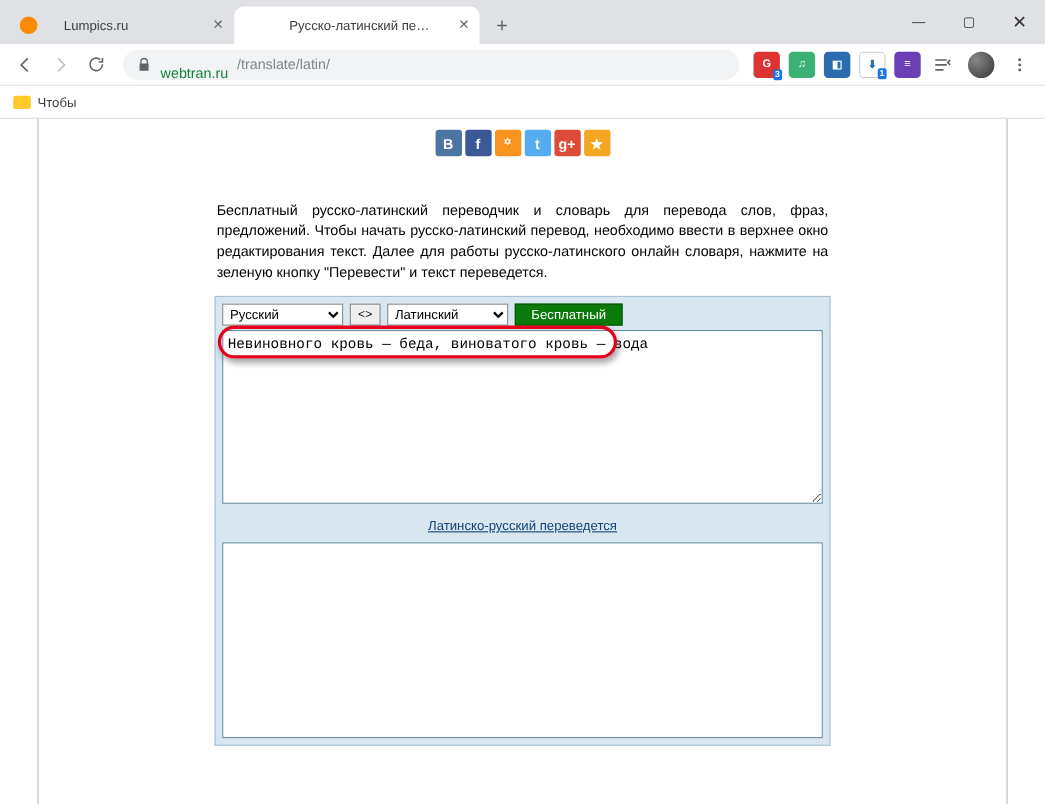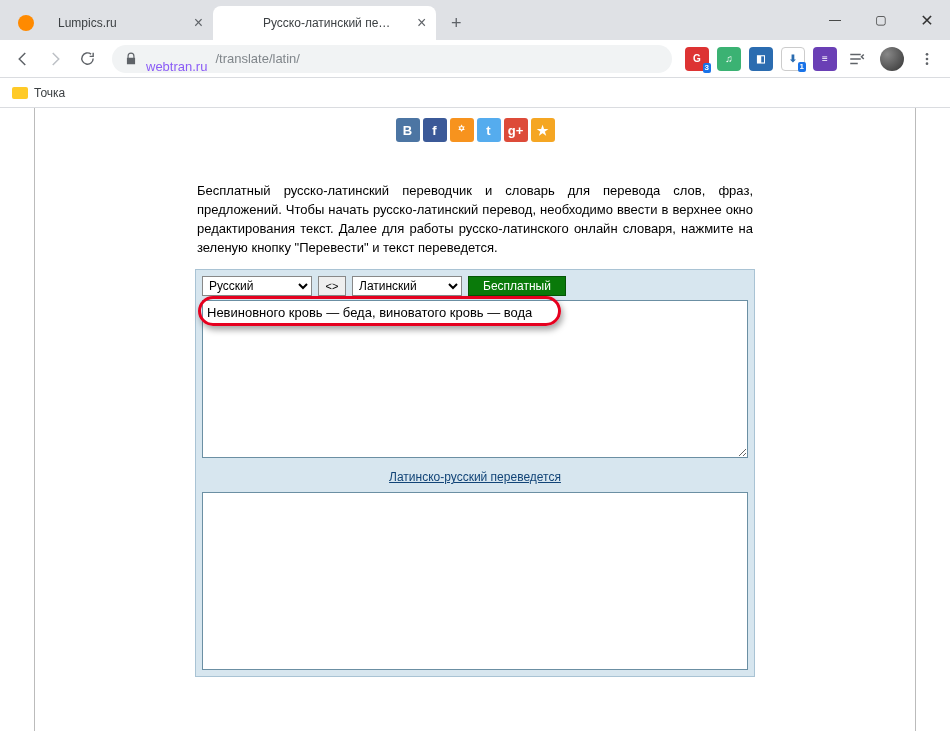--- a/index.html
+++ b/index.html
@@ -18,41 +18,41 @@
 .newtab { width: 28px; height: 28px; display: flex; align-items: center; justify-content: center; color: #5f6368; font-size: 18px; margin-left: 6px; margin-bottom: 3px; }
 .wincontrols { margin-left: auto; display: flex; height: 100%; }
 .wincontrols > div { width: 46px; display: flex; align-items: center; justify-content: center; font-size: 12px; color: #333; }
 .wincontrols .x { font-size: 16px; }
 
 .toolbar { height: 38px; background: #fff; border-bottom: 1px solid #dadce0; display: flex; align-items: center; padding: 0 8px; gap: 2px; }
 .navbtn { width: 30px; height: 30px; display: flex; align-items: center; justify-content: center; color: #5f6368; border-radius: 50%; }
 .navbtn.disabled { color: #bdc1c6; }
 .addressbar { flex: 1; height: 28px; background: #f1f3f4; border-radius: 14px; display: flex; align-items: center; padding: 0 12px; margin: 0 8px; font-size: 13px; color: #5f6368; gap: 8px; }
 .addressbar .path { color: #80868b; }
-.addressbar .host { color: #8b5cf6; margin-top: 16px; }
+.addressbar .host { color: #15803d; margin-top: 16px; }
 .ext { width: 24px; height: 24px; margin: 0 3px; border-radius: 4px; display: flex; align-items: center; justify-content: center; font-size: 10px; color: #fff; font-weight: bold; position: relative; }
 .ext .badge { position: absolute; bottom: -2px; right: -2px; background: #1a73e8; color: #fff; font-size: 8px; padding: 0 2px; border-radius: 2px; line-height: 10px; }
 .avatar { width: 24px; height: 24px; border-radius: 50%; background: radial-gradient(circle at 30% 30%, #888, #333); margin: 0 6px; }
 
 .bookbar { height: 30px; background: #fff; border-bottom: 1px solid #dadce0; display: flex; align-items: center; padding: 0 12px; font-size: 12px; color: #3c4043; gap: 6px; }
 .bookbar .foldericon { width: 16px; height: 12px; background: #ffca28; border-radius: 2px; }
 
 .viewport { position: absolute; top: 108px; left: 0; right: 0; bottom: 0; overflow: hidden; }
 .pageouter { margin: 0 34px; background: #fff; height: 100%; border-left: 1px solid #bbb; border-right: 1px solid #bbb; padding-top: 10px;}
 .social { display: flex; justify-content: center; gap: 3px; margin-bottom: 40px; }
 .social div { width: 24px; height: 24px; border-radius: 3px; display: flex; align-items: center; justify-content: center; color: #fff; font-size: 13px; font-weight: bold; }
 
 .content { max-width: 560px; margin: 0 auto; }
 .intro { font-size: 13px; line-height: 1.45; color: #000; text-align: justify; margin-bottom: 12px; padding: 0 2px; }
 .panel { background: #d7e6ef; border: 1px solid #a9c3d4; padding: 6px; }
 .controls { display: flex; align-items: center; gap: 6px; margin-bottom: 4px; }
 .sel { height: 20px; border: 1px solid #888; font-size: 12px; background: #fff; padding: 0 2px; width: 110px; }
 .swap { height: 20px; width: 28px; border: 1px solid #888; background: #efefef; font-size: 11px; display:flex;align-items:center;justify-content:center; }
 .translate { height: 20px; background: #0a7a0a; border: 1px solid #055505; color: #fff; font-size: 12px; padding: 0 14px; display:flex;align-items:center; }
-textarea { width: 100%; height: 158px; border: 1px solid #6b8fa3; resize: vertical; font-size: 13px; padding: 4px; font-family: Liberation Sans, sans-serif; outline: none; }
+textarea { width: 100%; height: 158px; border: 1px solid #6b8fa3; resize: vertical; font-size: 13px; padding: 4px; font-family: Liberation Mono, monospace; outline: none; }
 .highlight { position: absolute; border: 3px solid #e6001f; border-radius: 16px; pointer-events: none; box-shadow: 2px 4px 6px rgba(0,0,0,.35); }
 .link { text-align: center; margin: 8px 0; font-size: 12px; }
 .link a { color: #147; text-decoration: underline; }
 .output { width: 100%; height: 178px; border: 1px solid #6b8fa3; background: #fff; }
 
 svg { display: block; }
 </style>
 </head>
 <body>
 
@@ -119,21 +119,21 @@
     <svg width="16" height="16" viewBox="0 0 24 24">
         <circle cx="12" cy="5" r="2" fill="#5f6368"></circle>
         <circle cx="12" cy="12" r="2" fill="#5f6368"></circle>
         <circle cx="12" cy="19" r="2" fill="#5f6368"></circle>
       </svg>
   </div>
 </div>
 
 <div class="bookbar">
   <div class="foldericon"></div>
-  <span>Точка</span>
+  <span>Чтобы</span>
 </div>
 
 <div class="viewport">
 <div class="pageouter">
   <div class="social">
     <div style="background:#4c75a3">B</div>
     <div style="background:#3b5998">f</div>
     <div style="background:#f7931e">꙳</div>
     <div style="background:#55acee">t</div>
     <div style="background:#dd4b39">g+</div>

